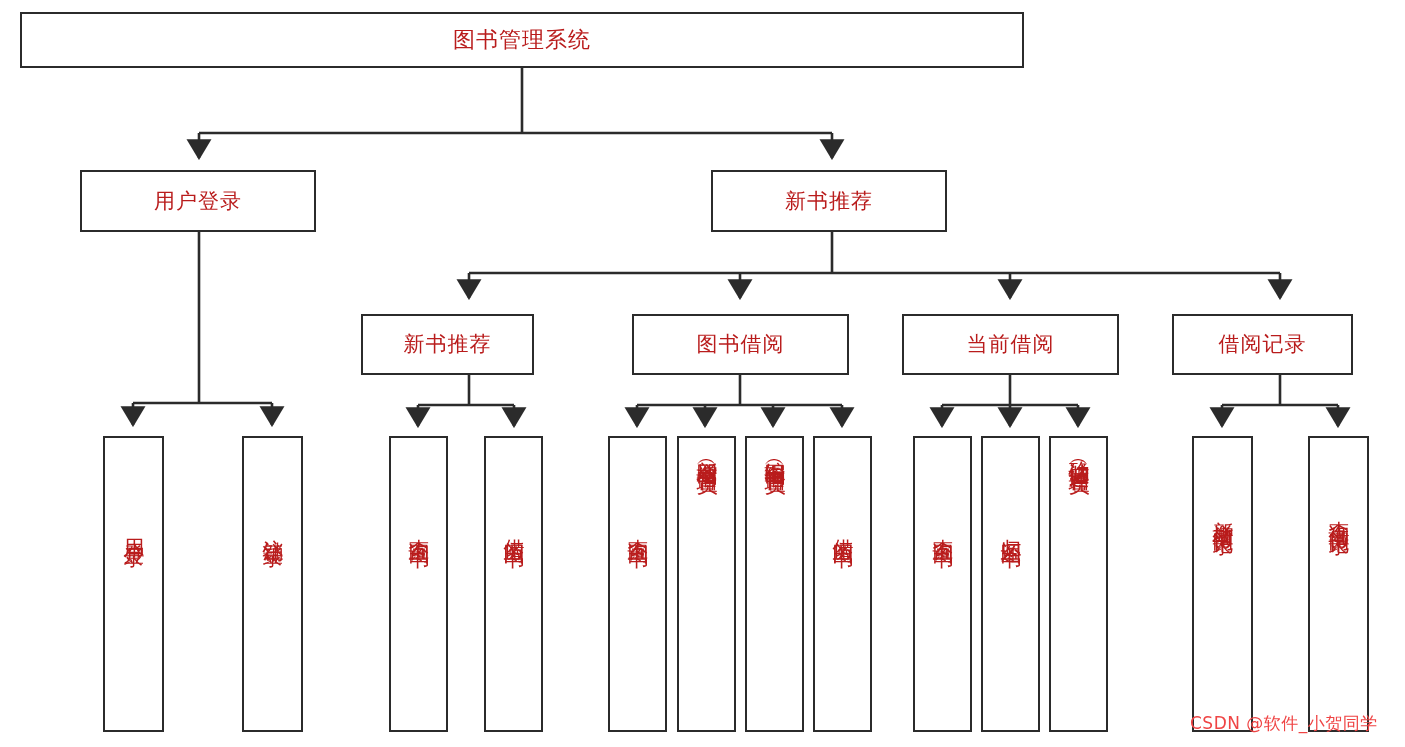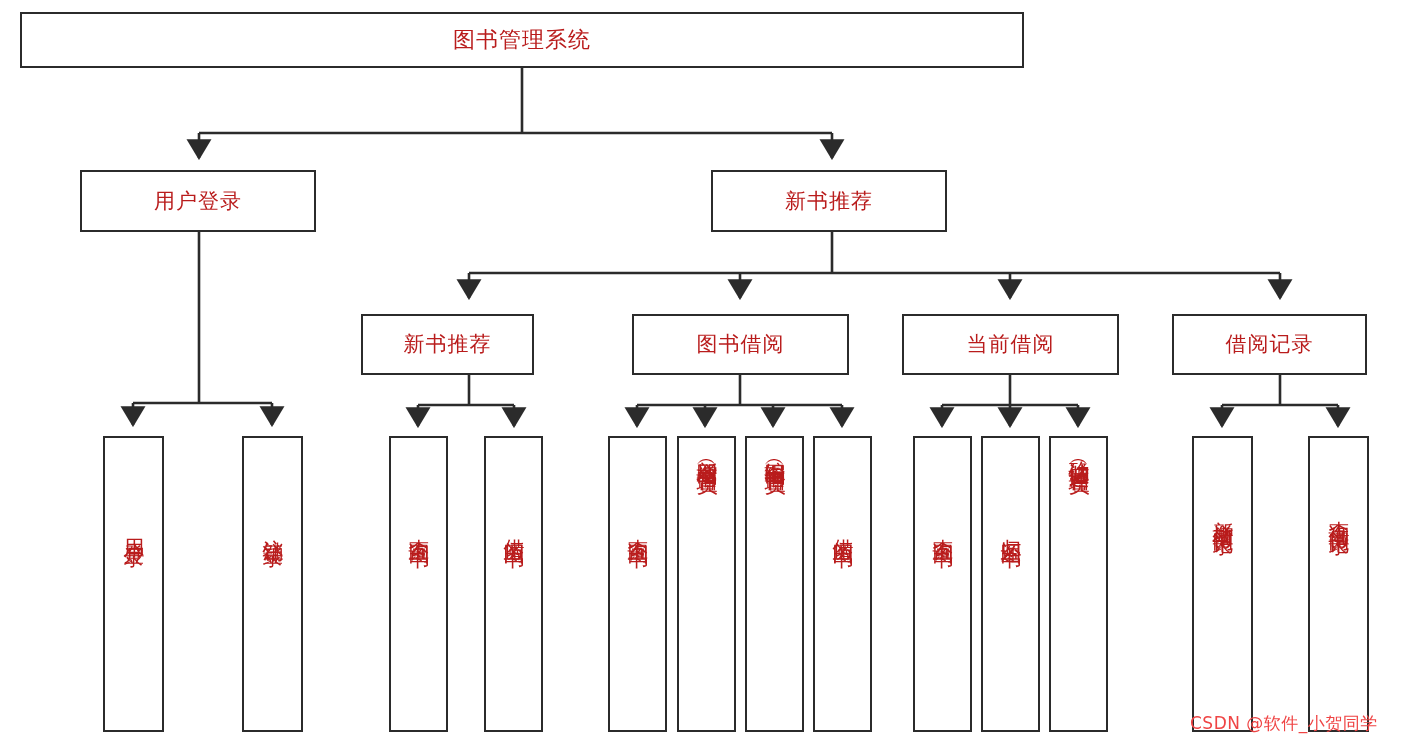--- a/index.html
+++ b/index.html
@@ -146,21 +146,21 @@
   </div>
 
   <div class="node h-node" style="left:902px; top:314px; width:217px; height:61px;">
     <span class="lbl">当前借阅</span>
   </div>
 
   <div class="node h-node" style="left:632px; top:314px; width:217px; height:61px;">
     <span class="lbl">图书借阅</span>
   </div>
 
-  <div class="node h-node" style="left:1172px; top:314px; width:195px; height:61px;">
+  <div class="node h-node" style="left:1172px; top:314px; width:181px; height:61px;">
     <span class="lbl">借阅记录</span>
   </div>
 
   <div class="node v-node mid2" style="left:103px; top:436px; width:61px; height:296px;">
     <span class="lbl">用户登录</span>
   </div>
 
   <div class="node v-node mid2" style="left:242px; top:436px; width:61px; height:296px;">
     <span class="lbl">注销登录</span>
   </div>

